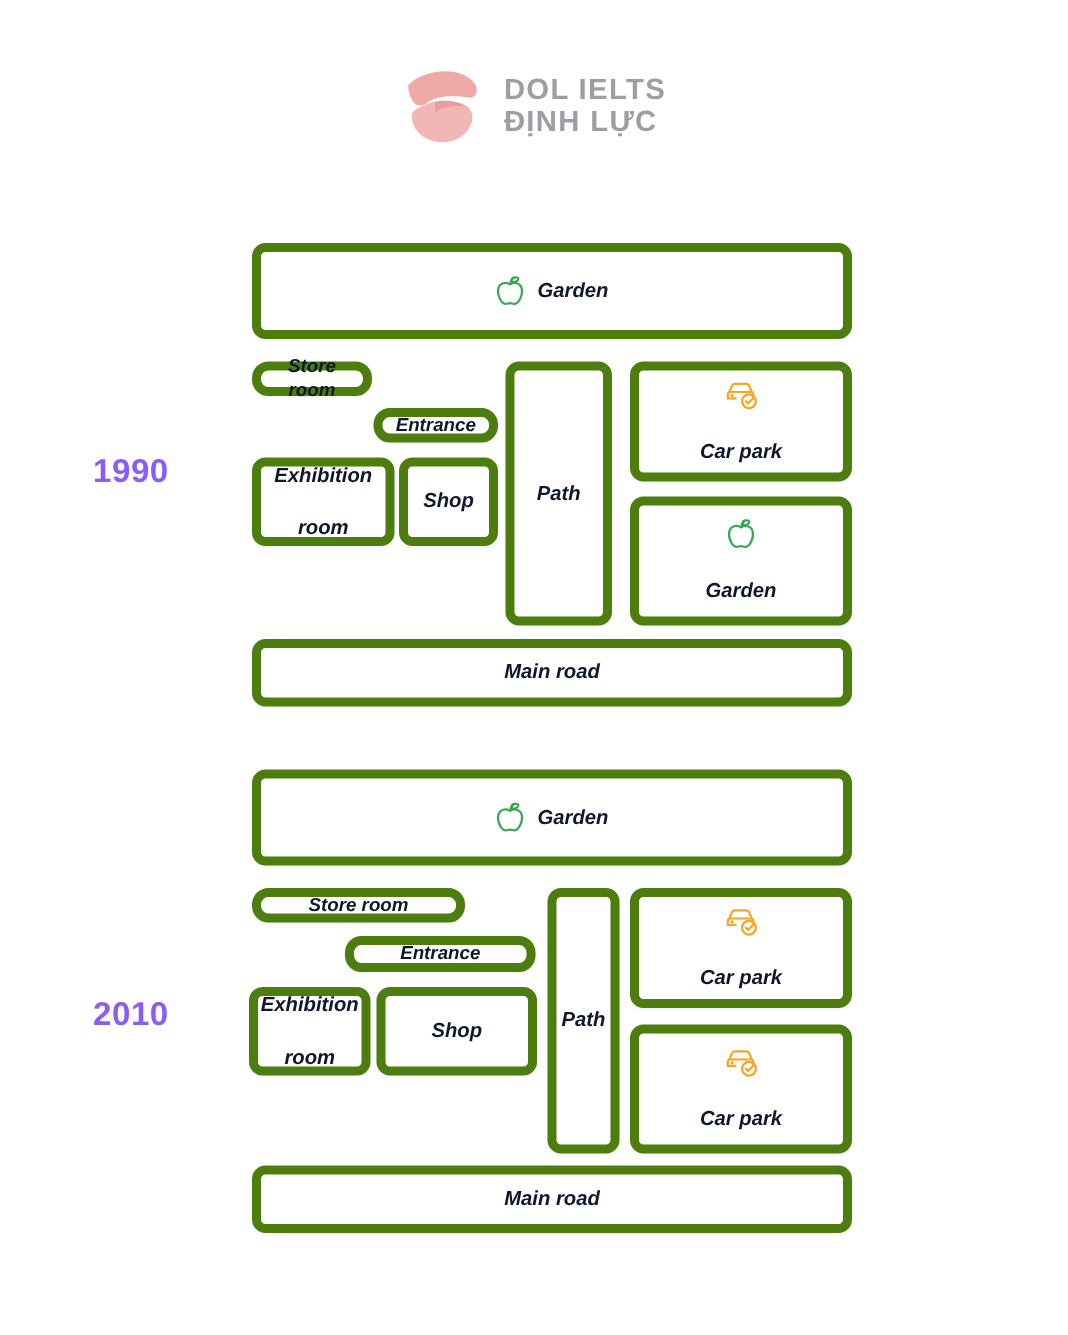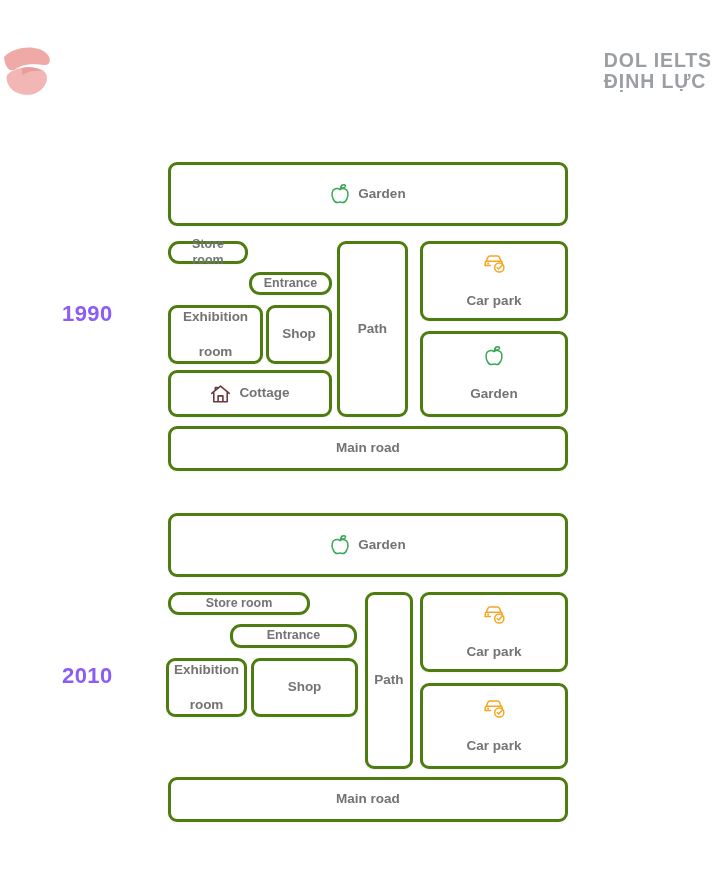--- a/index.html
+++ b/index.html
@@ -17,52 +17,53 @@
     overflow: hidden;
   }
 
   
   .logo-wrap {
     position: absolute;
     left: 0; top: 44px;
     width: 712px;
     display: flex;
     align-items: center;
-    justify-content: space-between;
+    justify-content: center;
     gap: 10px;
   }
   .logo-mark { width: 58px; height: 54px; flex: none; }
   .logo-text {
     display: flex; flex-direction: column;
     line-height: 1.08;
   }
   .logo-line {
     font-size: 19.5px;
     font-weight: bold;
     letter-spacing: 0.9px;
     color: #9b9ea3;
   }
 
   
   .box {
     position: absolute;
     background: #ffffff;
-    border: 3px solid #4d7c0f;
+    border: 6px solid #4d7c0f;
     border-radius: 9px;
     box-shadow: 0 1px 2px rgba(16,24,40,0.05);
     display: flex;
     align-items: center;
     justify-content: center;
     gap: 8px;
     font-size: 13.5px;
     font-weight: bold;
-    color: #737373;
+    color: #0f172a;
     text-align: center;
     line-height: 1.22;
     padding: 2px 6px;
+    font-style: italic;
   }
   .box.pill { border-radius: 11px; }
   .box.stack {
     flex-direction: column;
     gap: 19px;
     text-align: right;
   }
   .year-label {
     position: absolute;
     font-size: 22px;
@@ -111,29 +112,20 @@
 
   <div class="box stack" style="left:168px; top:305px; width:95px; height:59px;">
     <span class="lbl">Exhibition</span>
     <span class="lbl">room</span>
   </div>
 
   <div class="box" style="left:266px; top:305px; width:66px; height:59px;">
     <span class="lbl">Shop</span>
   </div>
 
-  <div class="box" style="left:168px; top:370px; width:164px; height:47px;">
-    <svg class="ico" width="21" height="20" viewBox="0 0 21 20">
-      <path d="M1.7 9.3 L10.5 2.2 L19.3 9.3" fill="none" stroke="#6b3a3a" stroke-width="1.6" stroke-linecap="round" stroke-linejoin="round"></path>
-      <path d="M3.8 8.2 V17.8 H17.2 V8.2" fill="none" stroke="#6b3a3a" stroke-width="1.6" stroke-linejoin="round"></path>
-      <path d="M8.1 17.8 V11.9 H12.9 V17.8" fill="none" stroke="#6b3a3a" stroke-width="1.6" stroke-linejoin="round"></path>
-      <path d="M5.3 6.3 V3.4 H7.4 V4.7" fill="none" stroke="#6b3a3a" stroke-width="1.5" stroke-linejoin="round"></path>
-    </svg>
-    <span class="lbl">Cottage</span>
-  </div>
 
   <div class="box" style="left:337px; top:241px; width:71px; height:176px;">
     <span class="lbl">Path</span>
   </div>
 
   <div class="box stack" style="left:420px; top:241px; width:148px; height:80px;">
     <svg class="ico" width="25" height="22" viewBox="0 0 25 22">
       <path d="M3.2 13.6 V10.9 C3.2 10.1, 3.6 9.5, 4.3 9.2 L6 5.1 C6.3 4.3, 7 3.9, 7.8 3.9 H15.6 C16.4 3.9, 17.1 4.3, 17.4 5.1 L19.1 9.2 C19.8 9.5, 20.2 10.1, 20.2 10.9 V13.6" fill="none" stroke="#f5a623" stroke-width="1.5" stroke-linecap="round" stroke-linejoin="round"></path>
       <path d="M4.2 9.3 H19.2" fill="none" stroke="#f5a623" stroke-width="1.4" stroke-linecap="round"></path>
       <path d="M3.2 13.6 H8.4" fill="none" stroke="#f5a623" stroke-width="1.5" stroke-linecap="round"></path>

